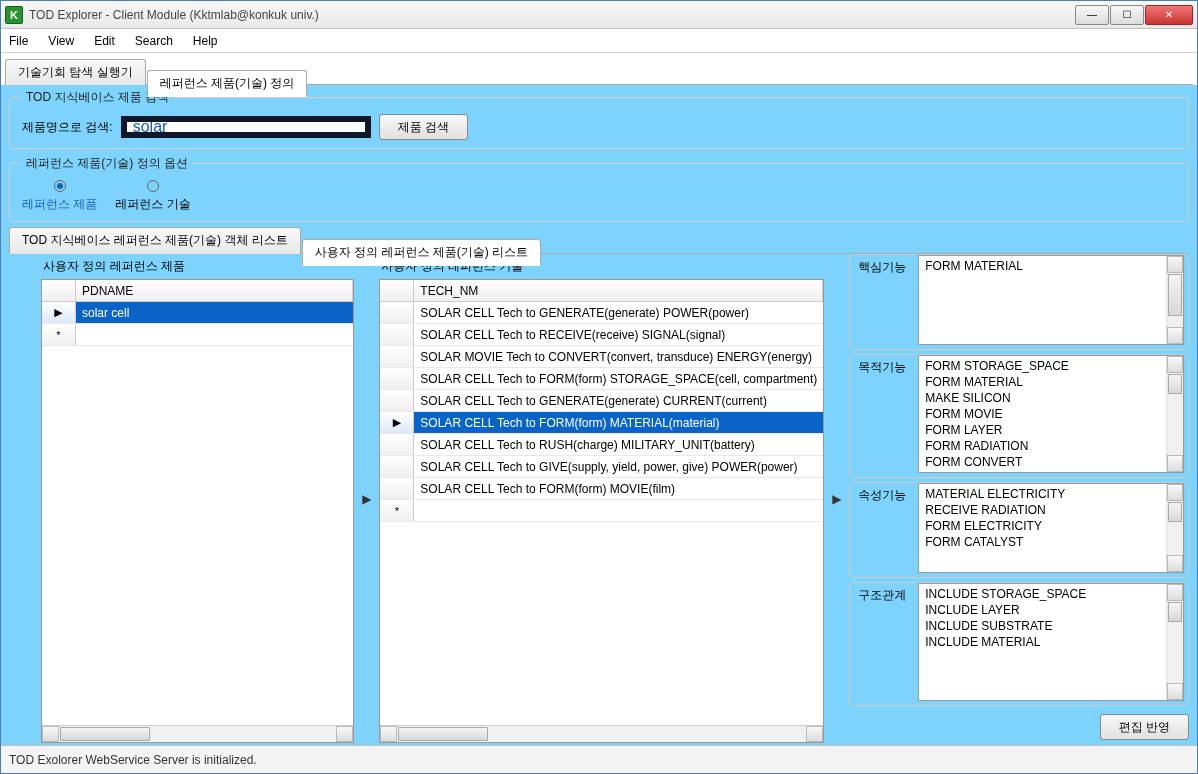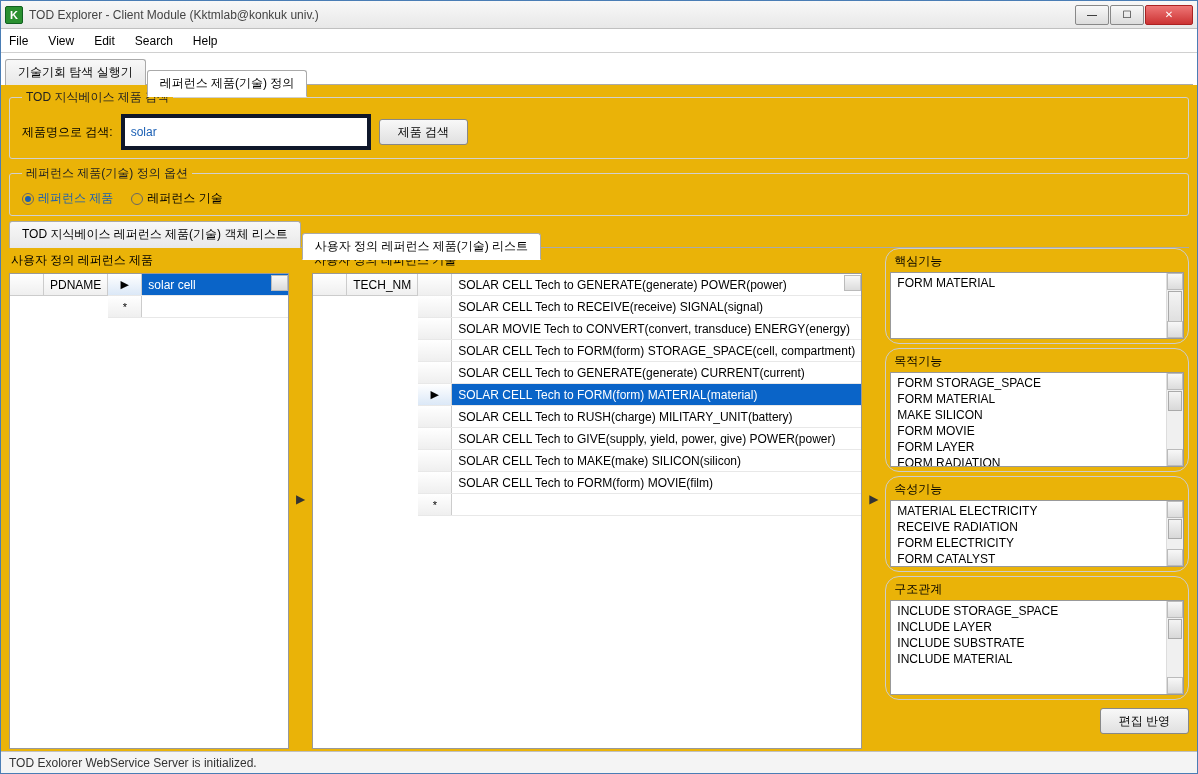--- a/index.html
+++ b/index.html
@@ -101,21 +101,21 @@
   top: 1px;
   font-size: 12px;
 }
 .tab.active {
   background: #fff;
   border-bottom: 1px solid #fff;
   top: 13px;
 }
 .content {
   flex: 1;
-  background: #eab308;
+  background: #7dd3fc;
   padding: 0 4px;
   overflow: hidden;
   display: flex;
   flex-direction: column;
 }
 fieldset {
   border: 1px solid #d0d0d0;
   border-radius: 3px;
   margin: 4px 4px 2px 4px;
   padding: 8px 12px;
@@ -129,43 +129,44 @@
   display: flex;
   align-items: center;
   gap: 8px;
 }
 .search-label {
   white-space: nowrap;
 }
 .search-input {
   width: 250px;
   height: 22px;
-  border: 4px solid #0f172a;
-  padding: 14px 6px;
+  border: 6px solid #0f172a;
+  padding: 0 6px;
   color: #1a5fb4;
-  font-size: 12px;
+  font-size: 16px;
 }
 .btn {
   height: 26px;
   padding: 0 18px;
   border: 1px solid #888;
   border-radius: 3px;
   background: linear-gradient(to bottom, #f8f8f8, #e0e0e0);
   font-size: 12px;
   cursor: default;
 }
 .radio-row {
   display: flex;
   align-items: center;
   gap: 18px;
 }
 .radio-opt {
   display: flex;
   align-items: center;
   gap: 4px;
+  flex-direction: column;
 }
 .radio-opt.selected span { color: #1a5fb4; }
 .radio-circle {
   width: 12px;
   height: 12px;
   border: 1px solid #666;
   border-radius: 50%;
   display: flex;
   align-items: center;
   justify-content: center;
@@ -180,37 +181,38 @@
   display: flex;
   border-bottom: 1px solid #aaa;
   margin: 2px 4px 0 4px;
 }
 .list-area {
   flex: 1;
   display: flex;
   padding: 0 4px 2px 4px;
   gap: 4px;
   overflow: hidden;
+  margin-left: 32px;
 }
 .panel {
   display: flex;
   flex-direction: column;
 }
 .panel-title {
   font-size: 12px;
   padding: 4px 2px;
 }
 .grid {
   flex: 1;
   border: 1px solid #999;
   background: #fff;
   overflow: hidden;
   position: relative;
   display: flex;
-  flex-direction: row;
+  flex-direction: column;
 }
 .grid-header {
   background: linear-gradient(to bottom, #fff, #efefef);
   border-bottom: 1px solid #ccc;
   display: flex;
   height: 22px;
   align-items: center;
 }
 .row-hdr-cell {
   width: 34px;
@@ -296,23 +298,23 @@
   font-size: 12px;
 }
 .right-col {
   display: flex;
   flex-direction: column;
   gap: 4px;
   width: 362px;
 }
 .right-box {
   border: 1px solid #ccc;
-  border-radius: 14px;
-  display: flex;
-  flex-direction: column;
+  border-radius: 5px;
+  display: flex;
+  flex-direction: row;
 }
 .right-box-title {
   padding: 4px 8px 2px 8px;
   font-size: 12px;
 }
 .listbox {
   flex: 1;
   margin: 0 4px 4px 4px;
   border: 1px solid #999;
   background: #fff;
@@ -352,21 +354,21 @@
   height: 20px;
   background: linear-gradient(to bottom, #f4f4f4, #d8d8d8);
   border: 1px solid #aaa;
 }
 .apply-row {
   display: flex;
   justify-content: flex-end;
   padding: 4px 0 2px 0;
 }
 .statusbar {
-  height: 22px;
+  height: 28px;
   background: #f4f4f4;
   border-top: 1px solid #c0c0c0;
   display: flex;
   align-items: center;
   padding: 0 8px;
   color: #333;
 }
 </style>
 </head>
 <body>
@@ -495,24 +497,20 @@
               <div class="grid-row">
                 <div class="grid-rowhdr"></div>
                 <div class="grid-cell">SOLAR CELL Tech to RUSH(charge) MILITARY_UNIT(battery)</div>
               </div>
               <div class="grid-row">
                 <div class="grid-rowhdr"></div>
                 <div class="grid-cell">SOLAR CELL Tech to GIVE(supply, yield, power, give) POWER(power)</div>
               </div>
               <div class="grid-row">
                 <div class="grid-rowhdr"></div>
-                <div class="grid-cell">SOLAR CELL Tech to MAKE(make) SILICON(silicon)</div>
-              </div>
-              <div class="grid-row">
-                <div class="grid-rowhdr"></div>
                 <div class="grid-cell">SOLAR CELL Tech to FORM(form) MOVIE(film)</div>
               </div>
               <div class="grid-row">
                 <div class="grid-rowhdr">*</div>
                 <div class="grid-cell"></div>
               </div>
             </div>
           <div class="grid-hscroll">
               <div class="thumb"></div>
             </div>

